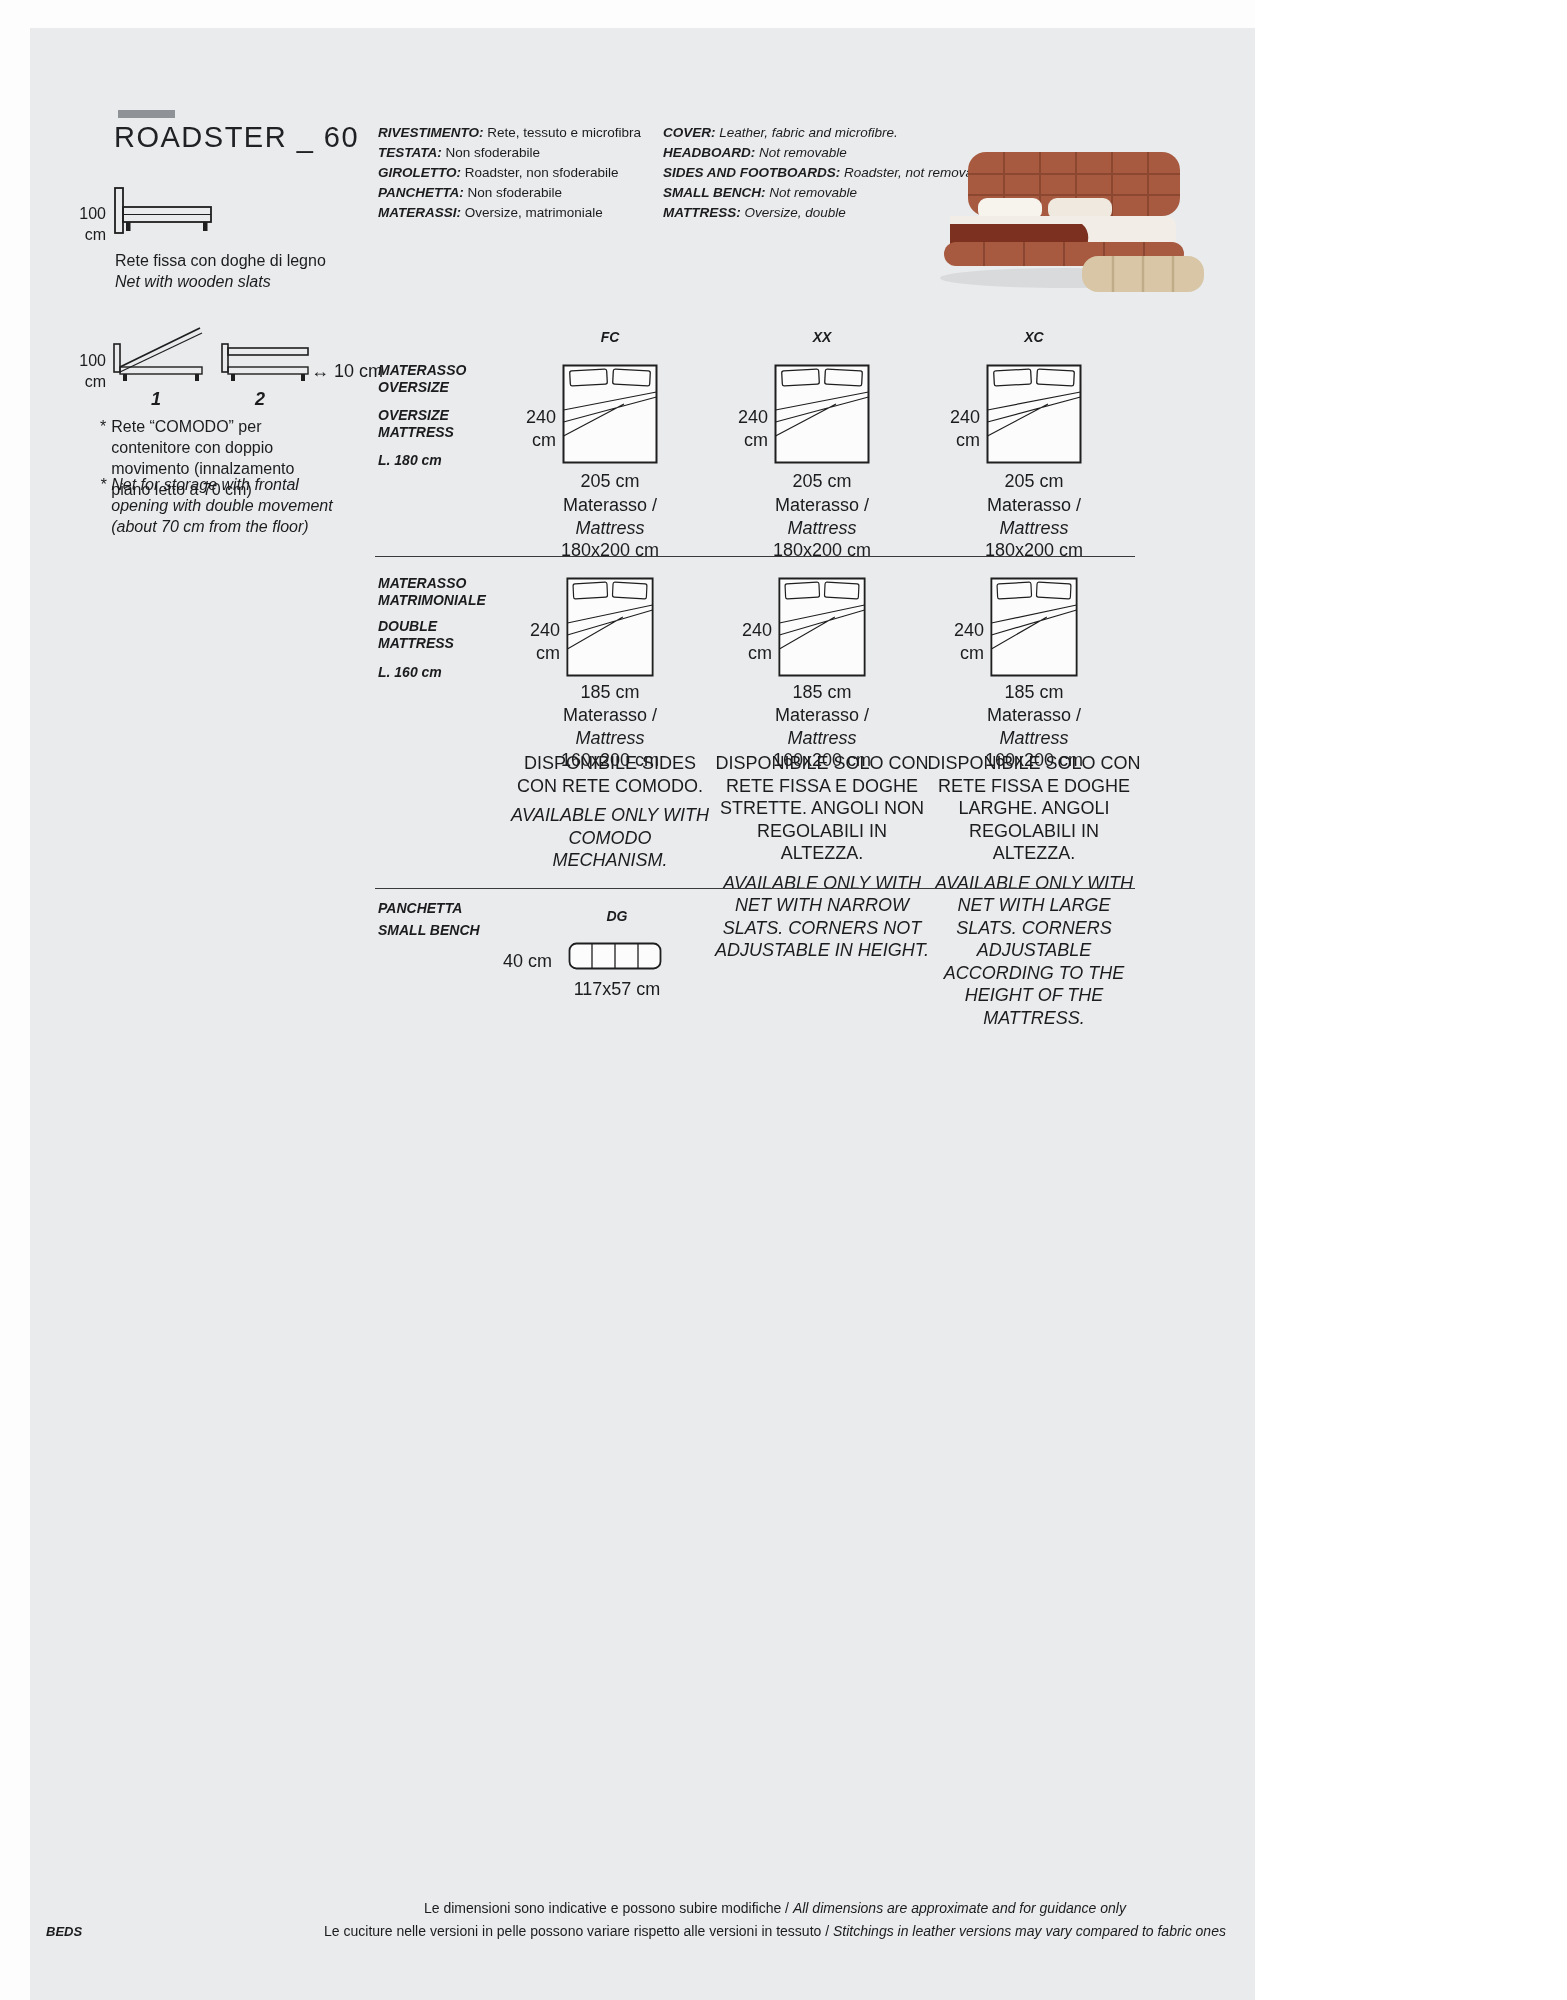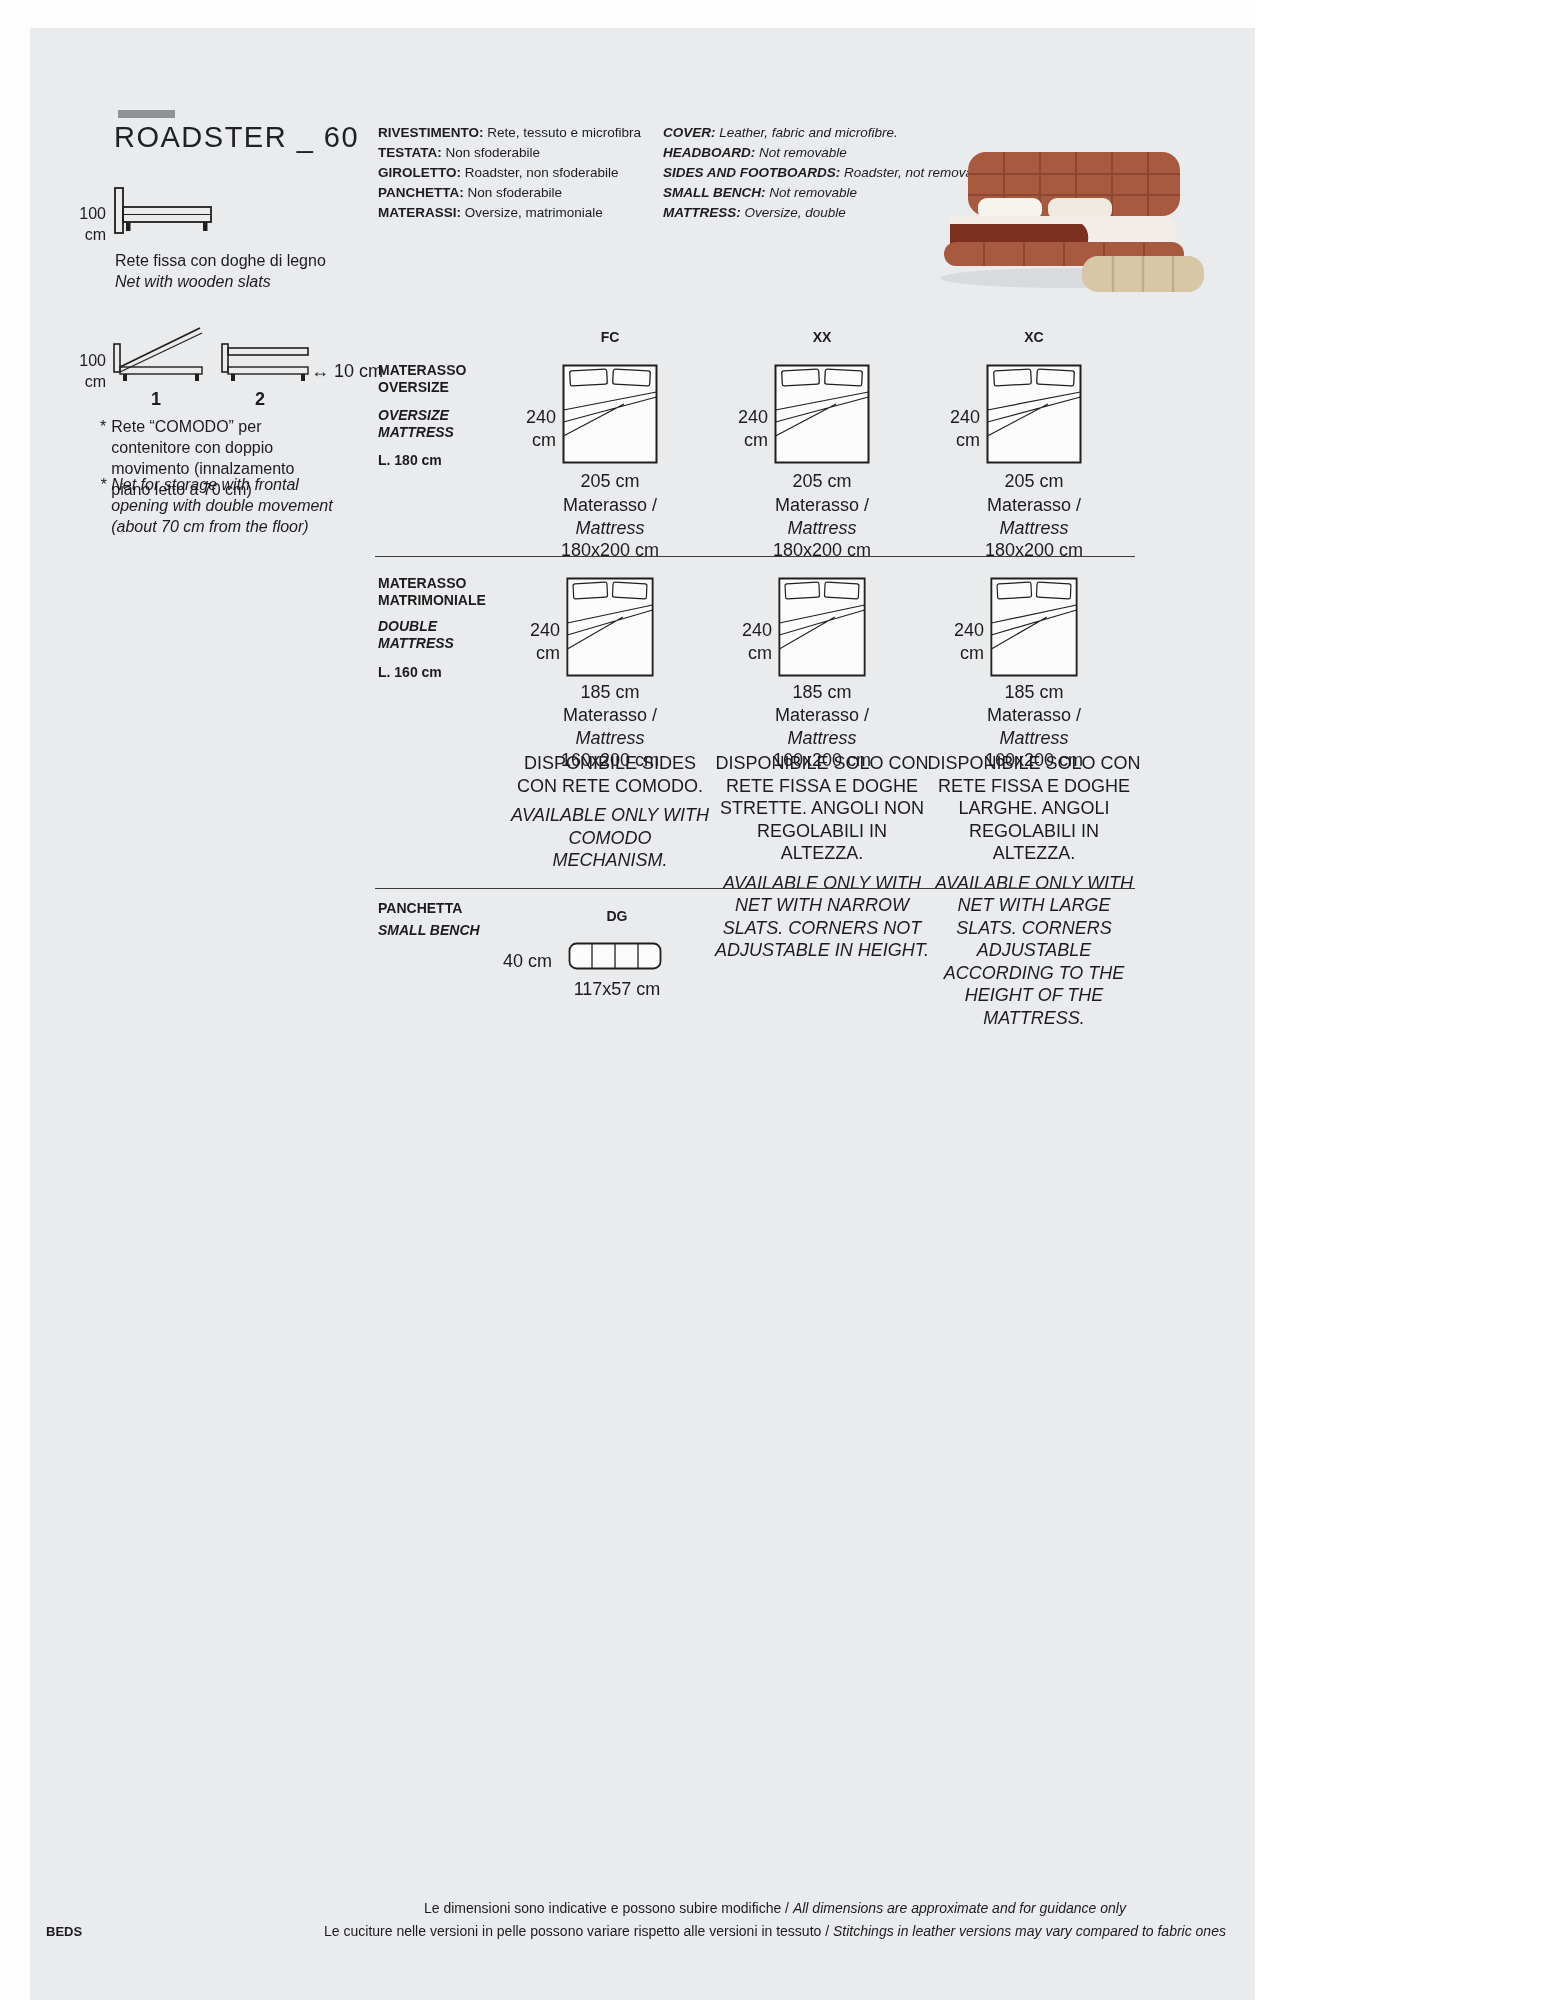--- a/index.html
+++ b/index.html
@@ -2,21 +2,21 @@
 <html><head>
 <meta charset="utf-8">
 <style>
   * { margin:0; padding:0; box-sizing:border-box; }
   html,body { background:#ffffff; }
   body { font-family:"Liberation Sans", sans-serif; color:#1c1c1e; }
   .page { position:relative; width:1255px; height:2000px; background:#e9ebec; overflow:hidden; }
   .strip-top  { position:absolute; left:0; top:0; width:100%; height:28px; background:#fdfdfd; }
   .strip-left { position:absolute; left:0; top:0; width:30px; height:100%; background:#fdfdfd; }
   .abs { position:absolute; }
-  .b  { font-weight:700; }
+  .b  { font-weight:700;font-style:italic; }
   .bi { font-weight:700; font-style:italic; }
   .it { font-style:italic; }
   .c { text-align:center; }
   .r { text-align:right; }
   .t13  { font-size:18px;   line-height:1.25; }
   .t135 { font-size:16px; line-height:1.32; }
   .t14  { font-size:14px;   line-height:1.25; }
   .title { font-size:29px; font-weight:400; letter-spacing:1.5px; color:#202124; }
   .title-bar { background:#8f9296; }
   .spec-row { font-size:13.5px; line-height:20px; white-space:nowrap; }

